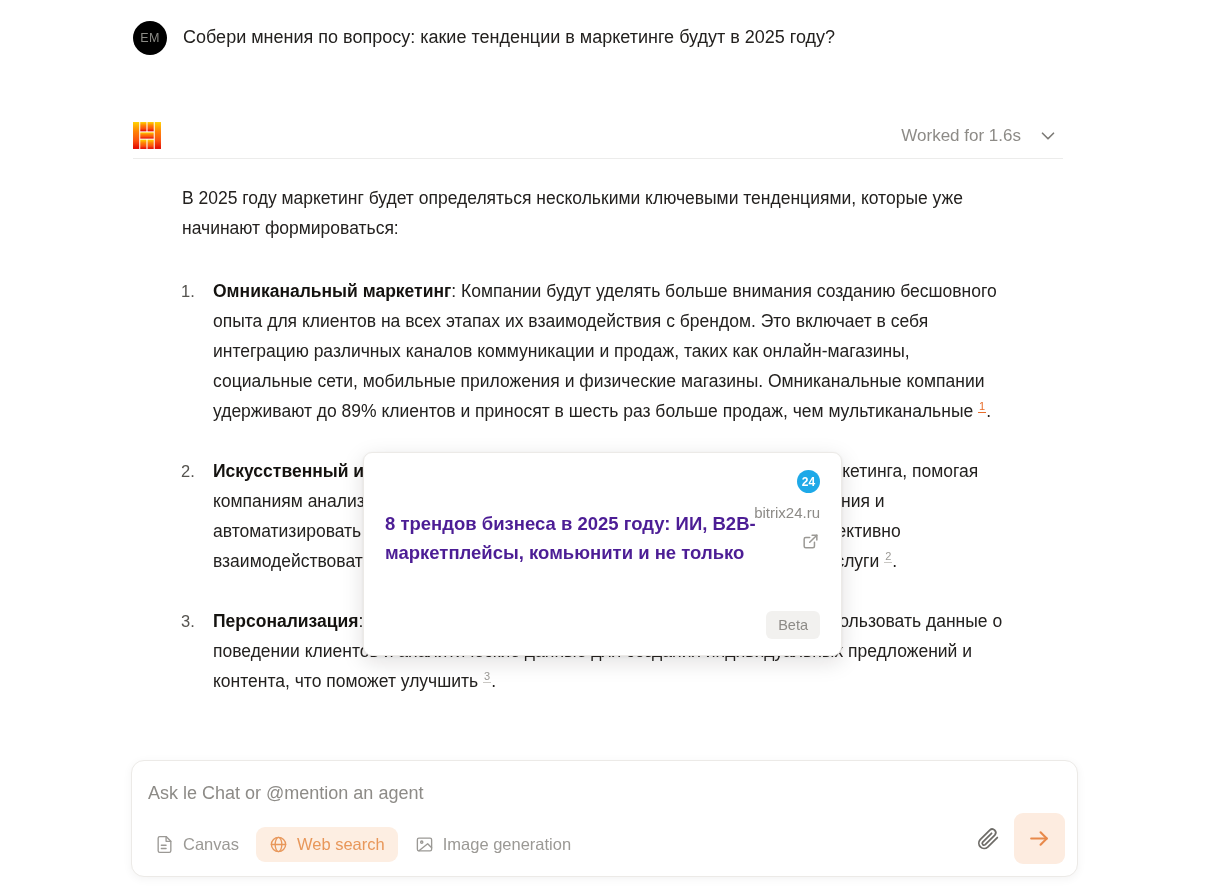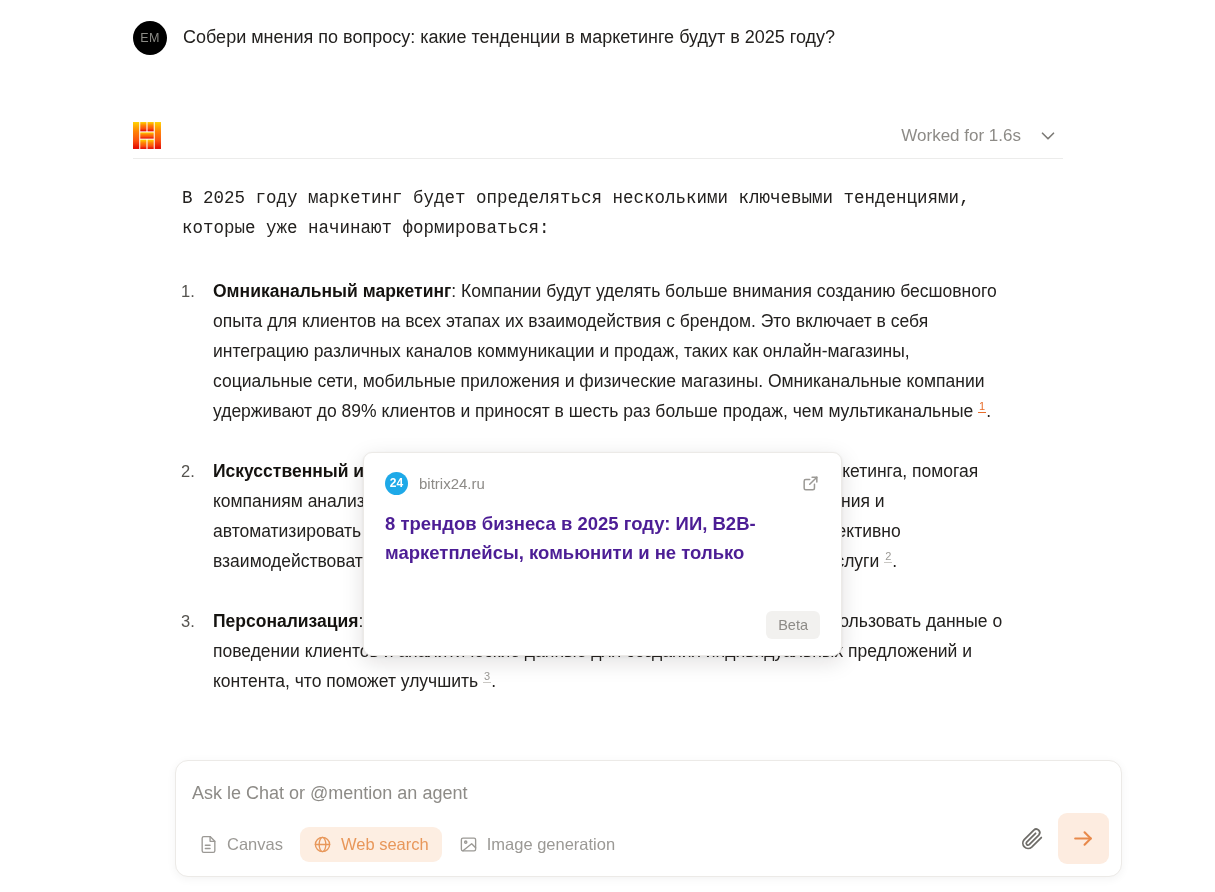--- a/index.html
+++ b/index.html
@@ -84,21 +84,21 @@
     margin-right: 4px;
   }
 
   .answer {
     margin-top: 24px;
     font-size: 17.5px;
     line-height: 30px;
     color: #23211f;
     width: 880px;
   }
-  .para { margin: 0 0 18px 49px; font-family: Liberation Mono, monospace; }
+  .para { margin: 0 0 18px 49px; }
   ol.steps {
     margin: 33px 0 0 0;
     padding-left: 80px;
     list-style: none;
     counter-reset: step;
   }
   ol.steps > li {
     counter-increment: step;
     position: relative;
     margin-bottom: 30px;
@@ -133,23 +133,24 @@
     width: 479px;
     background: #ffffff;
     border: 1px solid #eceae7;
     border-radius: 9px;
     box-shadow: 0 6px 22px rgba(20,18,15,0.13), 0 1px 3px rgba(20,18,15,0.07);
     padding: 17px 21px 16px 21px;
     z-index: 40;
   }
   .cc-head {
     display: flex;
-    align-items: center;
+    align-items: flex-end;
     gap: 11px;
     height: 26px;
+    flex-direction: column;
   }
   .favicon {
     width: 23px; height: 23px;
     border-radius: 50%;
     background: #1ea9e8;
     color: #ffffff;
     font-size: 12px;
     font-weight: 700;
     display: flex; align-items: center; justify-content: center;
     flex: 0 0 auto;
@@ -200,21 +201,20 @@
   
   .composer {
     position: absolute;
     left: 131px; top: 760px;
     width: 947px; height: 117px;
     background: #ffffff;
     border: 1px solid #eceae7;
     border-radius: 13px;
     box-shadow: 0 2px 10px rgba(20,18,15,0.05);
     z-index: 50;
-    margin-left: 44px;
   }
   .placeholder {
     position: absolute;
     left: 16px; top: 22px;
     font-size: 18px;
     color: #8d8b87;
   }
   .tools {
     position: absolute;
     left: 10px; bottom: 14px;

